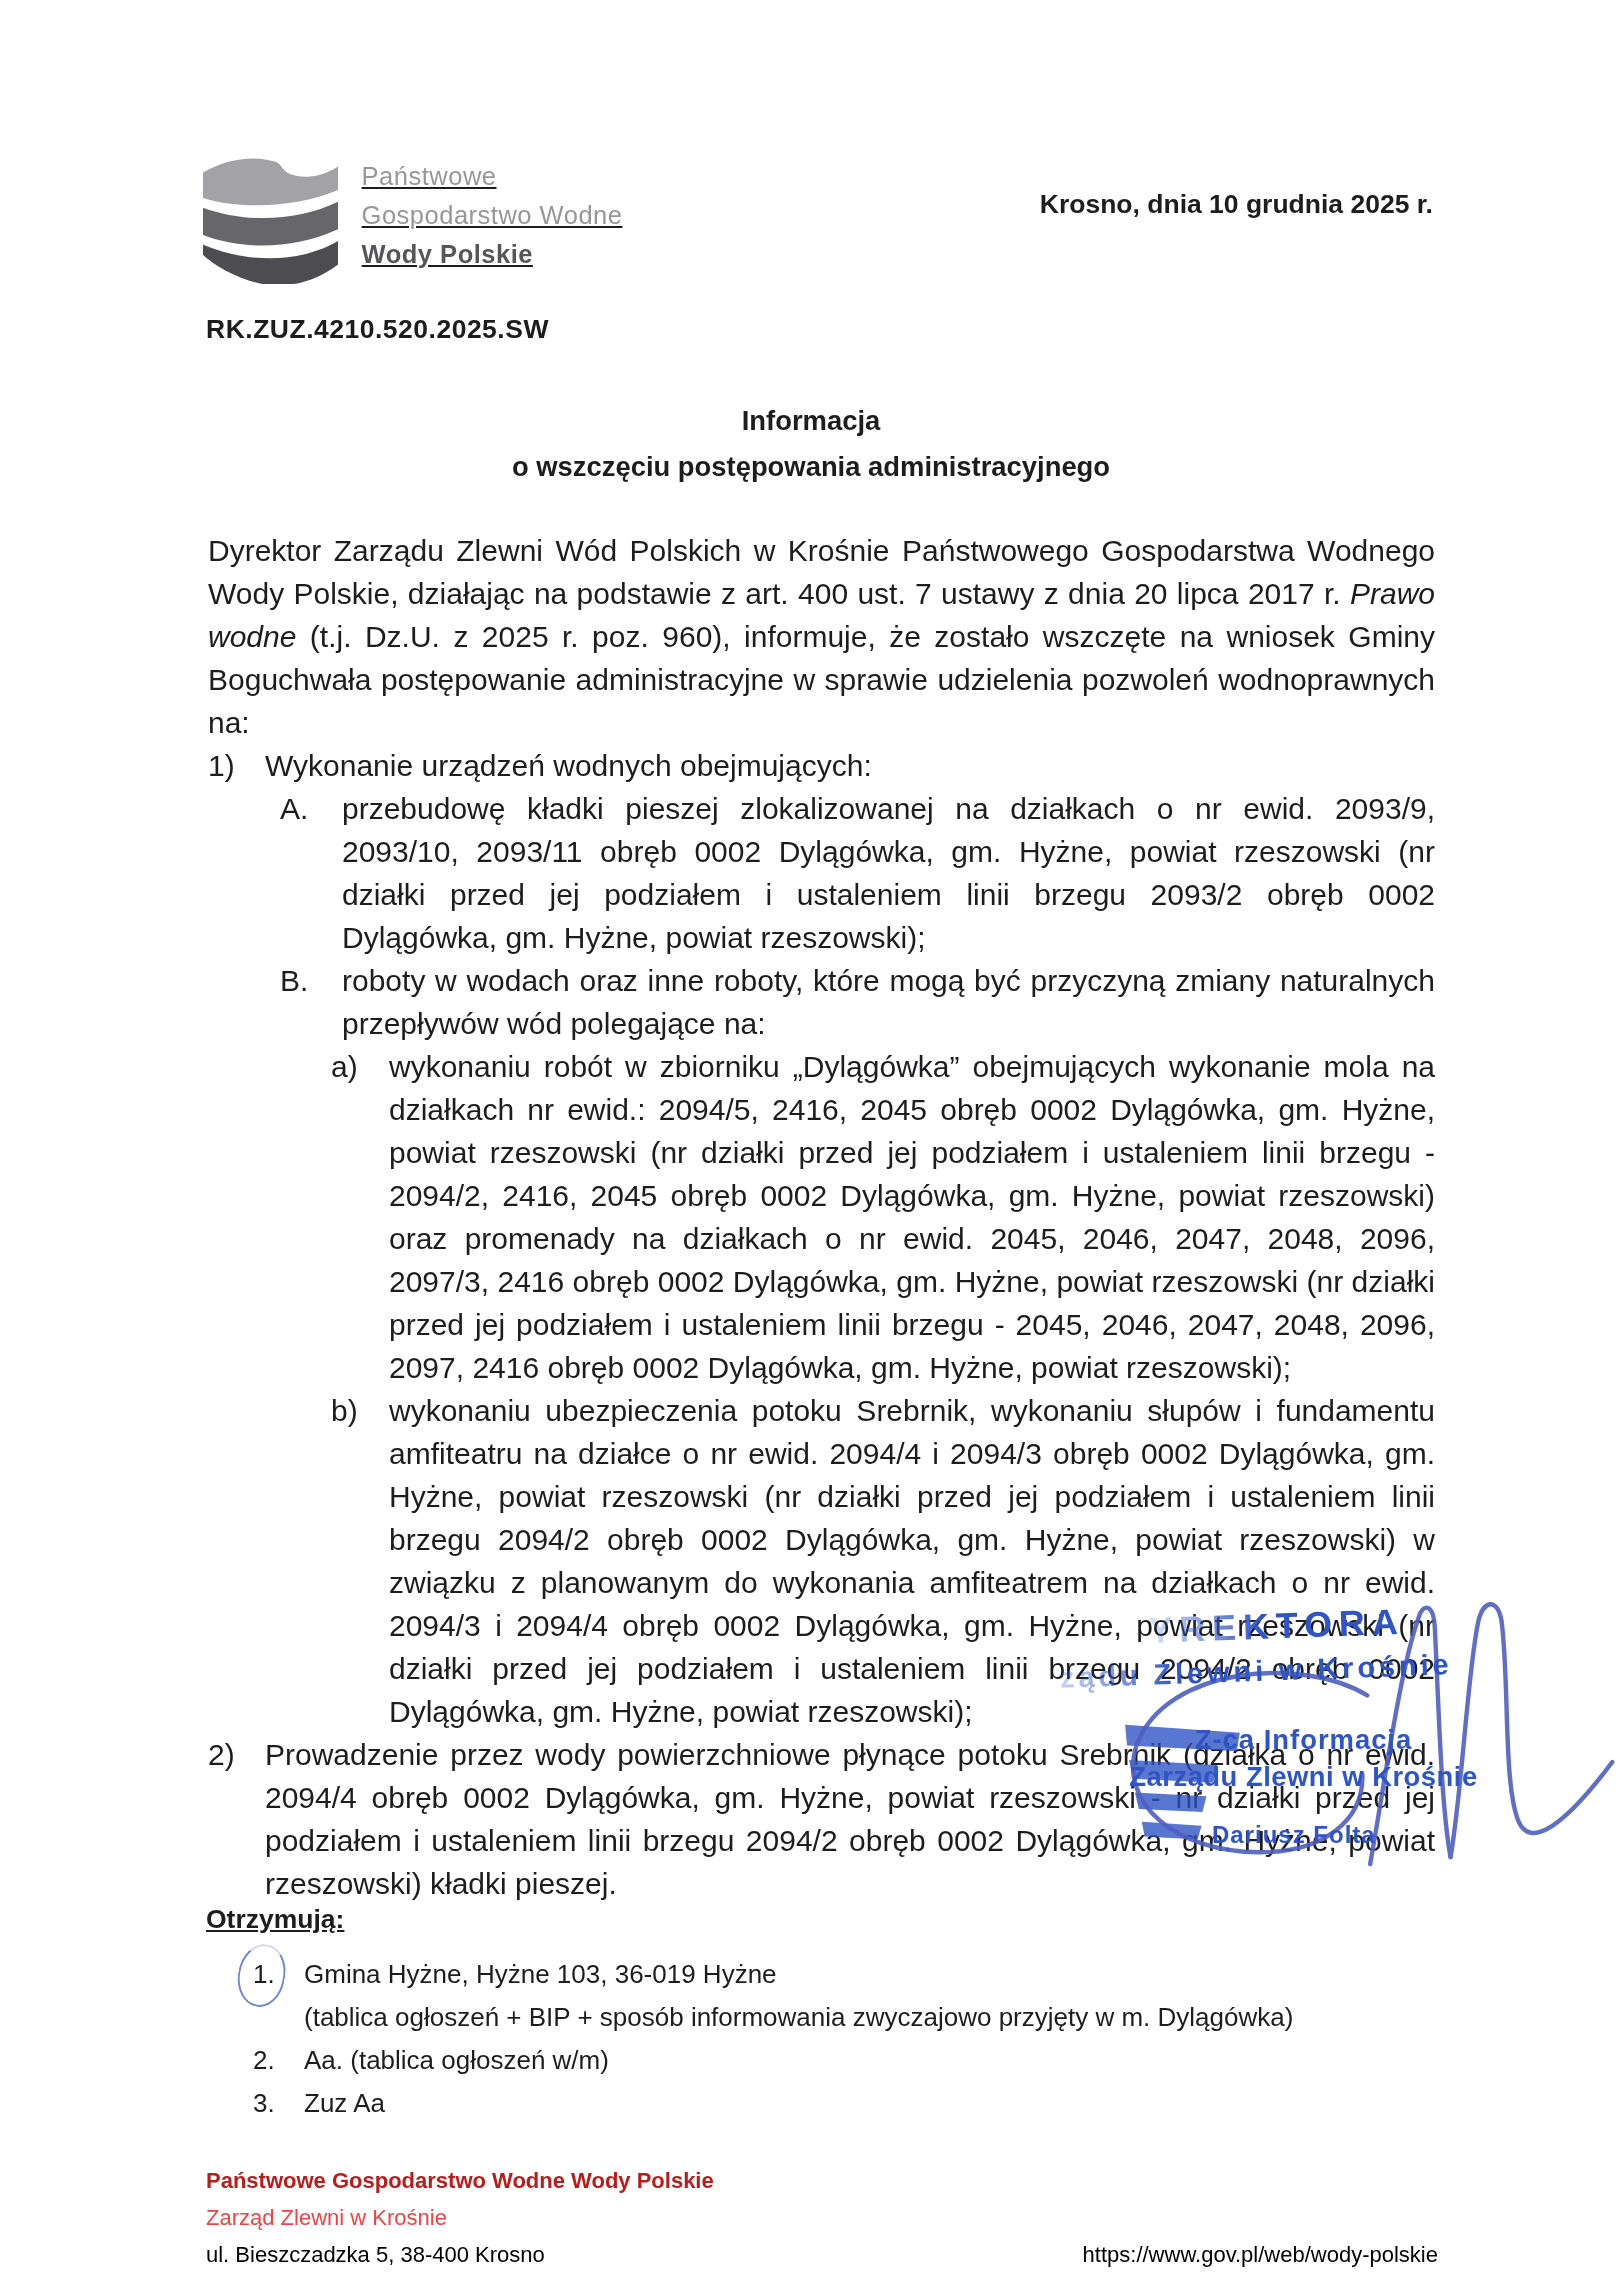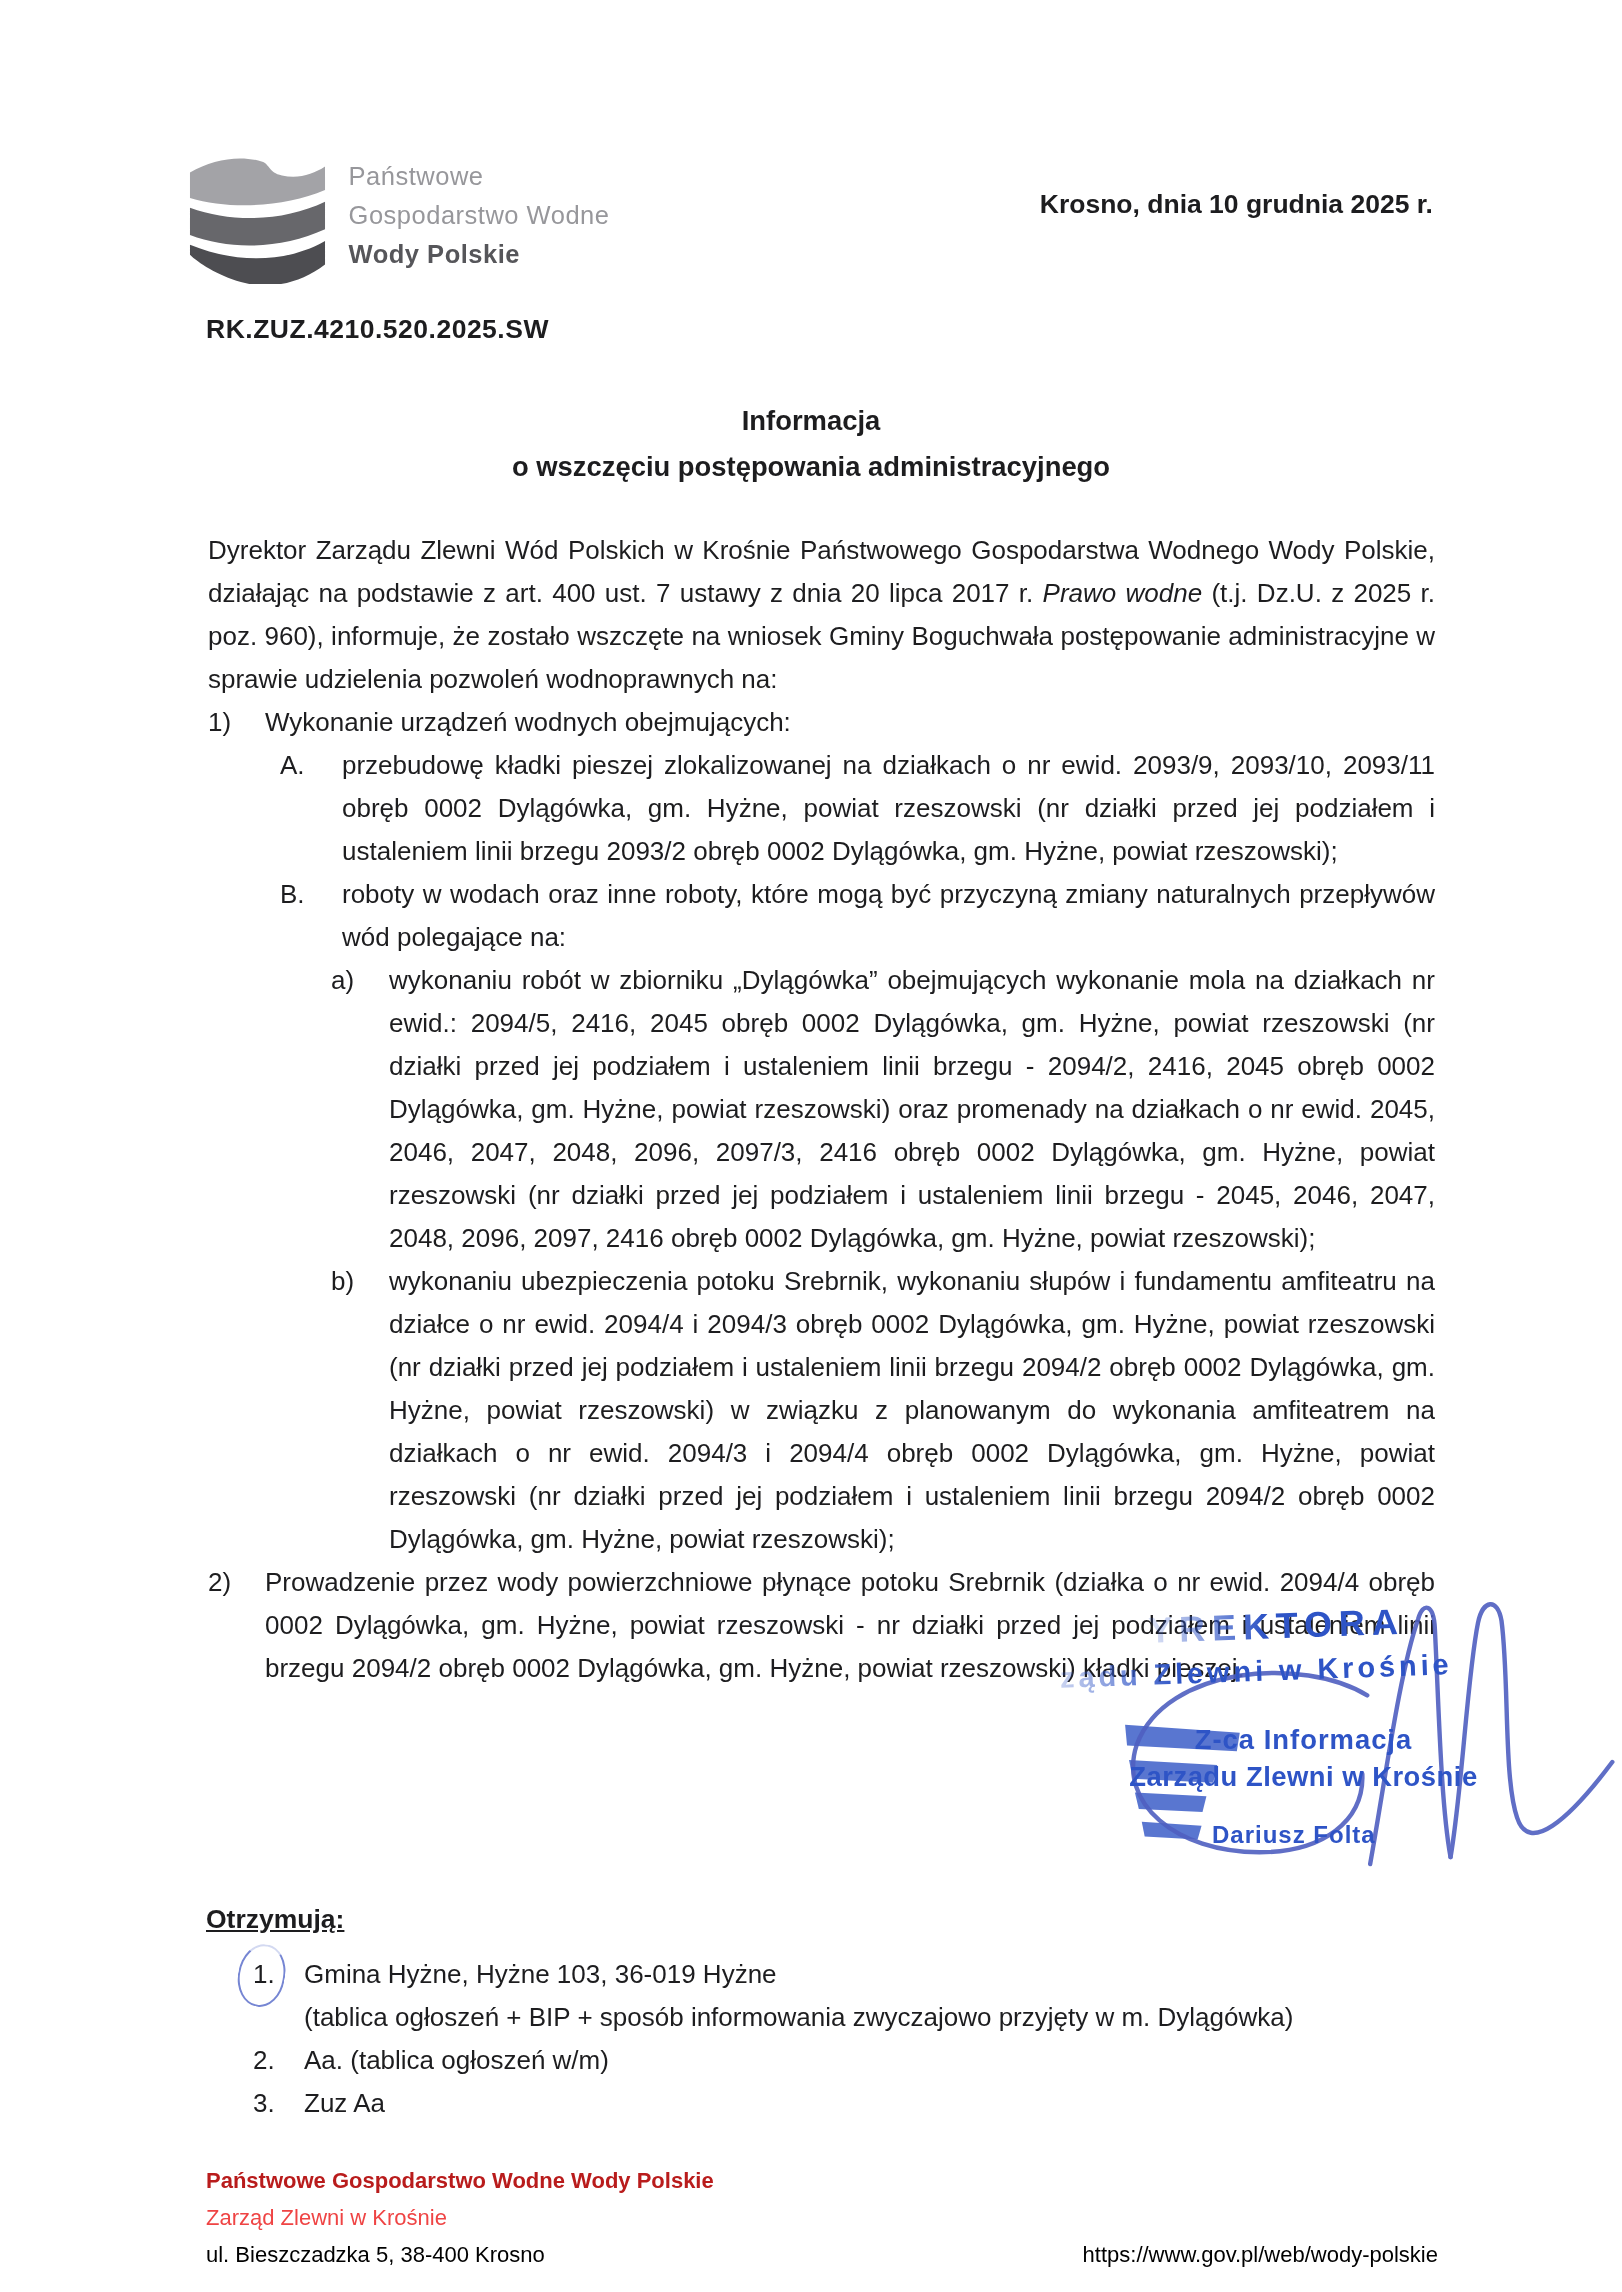--- a/index.html
+++ b/index.html
@@ -7,33 +7,33 @@
     position:relative;
     width:1622px;height:2293px;
     margin:0 auto;
     background:#ffffff;
     font-family:"Liberation Sans", sans-serif;
     color:#1d1d1f;
     overflow:hidden;
   }
 
   
-  .header-logo{position:absolute;top:147px;left:186px;display:flex;gap:19.6px;}
+  .header-logo{position:absolute;top:147px;left:199px;display:flex;gap:19.6px;text-decoration:underline;}
   .logo-text{padding-top:9.8px;font-size:25.5px;line-height:39px;color:#97979b;letter-spacing:0.5px;}
   .logo-text .bold-line{color:#56565a;font-weight:bold;}
   .date-line{position:absolute;top:189px;right:189px;font-weight:bold;font-size:26.5px;}
   .ref-line{position:absolute;top:314px;left:206px;font-weight:bold;font-size:26.5px;letter-spacing:0.5px;}
 
   
   .title-block{position:absolute;top:398px;left:0;width:100%;text-align:center;
     font-weight:bold;font-size:27.4px;line-height:46px;}
 
   
   .body-block{position:absolute;top:529px;left:208px;width:1227px;
-    font-size:26px;line-height:43px;text-align:justify;}
+    font-size:30px;line-height:43px;text-align:justify;}
   .intro{margin:0 0 0 0;text-align:justify;}
   .row{display:flex;}
   .row .num{flex:0 0 auto;}
   .lvl1 .num{width:57px;}
   .lvl2{padding-left:72px;} .lvl2 .num{width:62px;}
   .lvl3{padding-left:123px;} .lvl3 .num{width:58px;}
   .row .txt{flex:1;text-align:justify;}
   .it{font-style:italic;}
 
   

